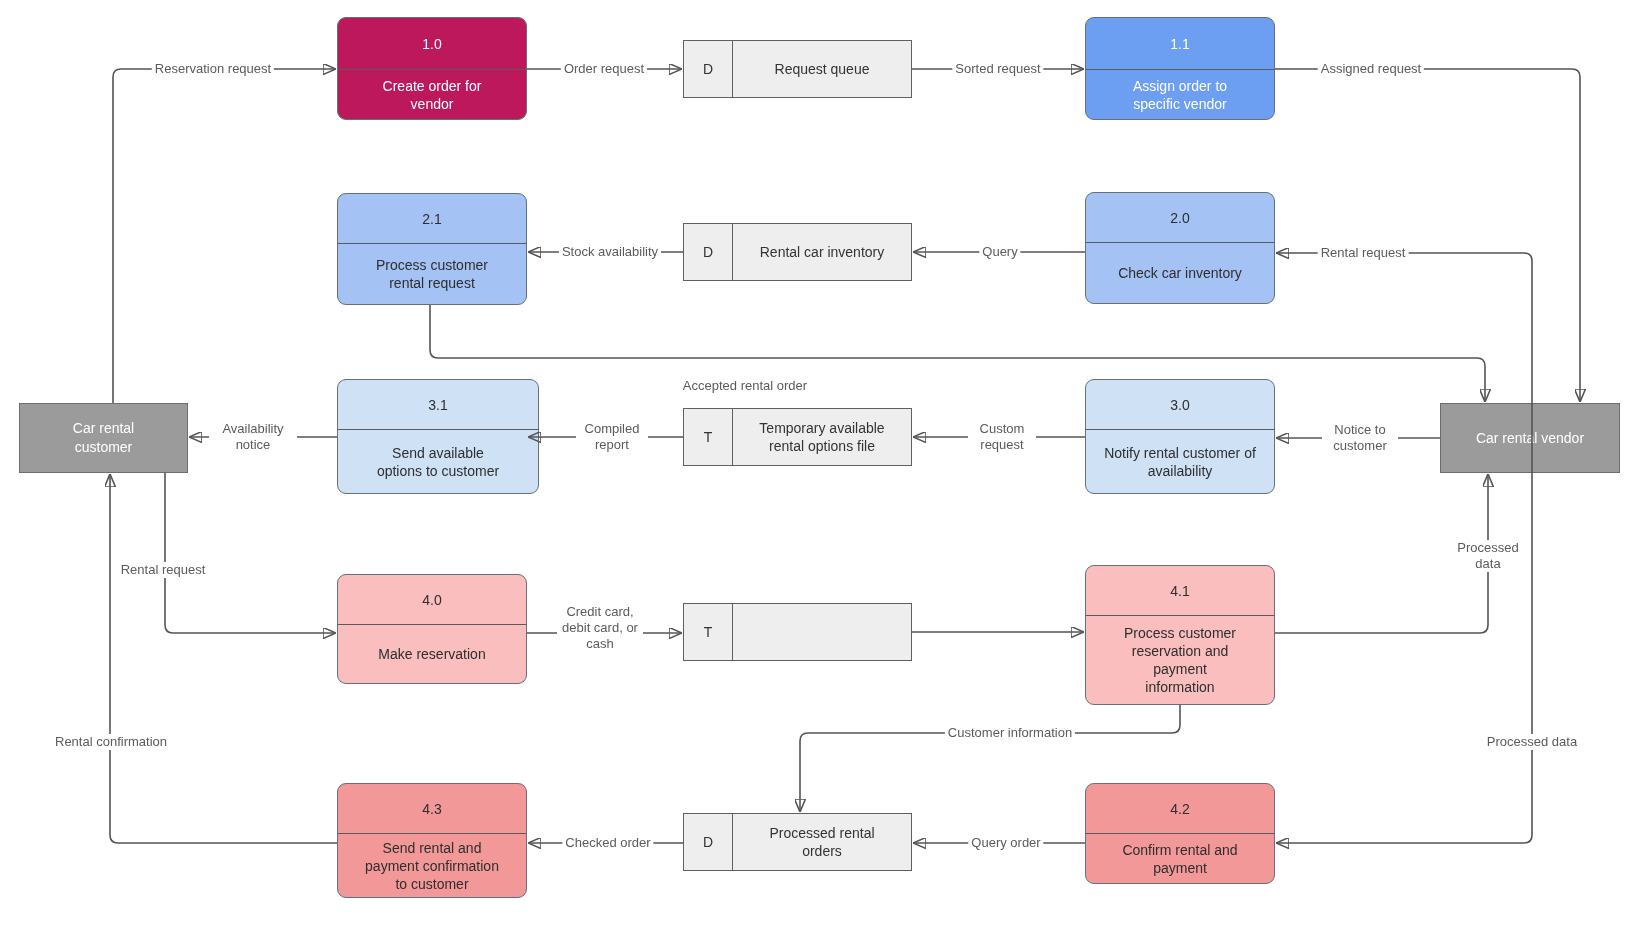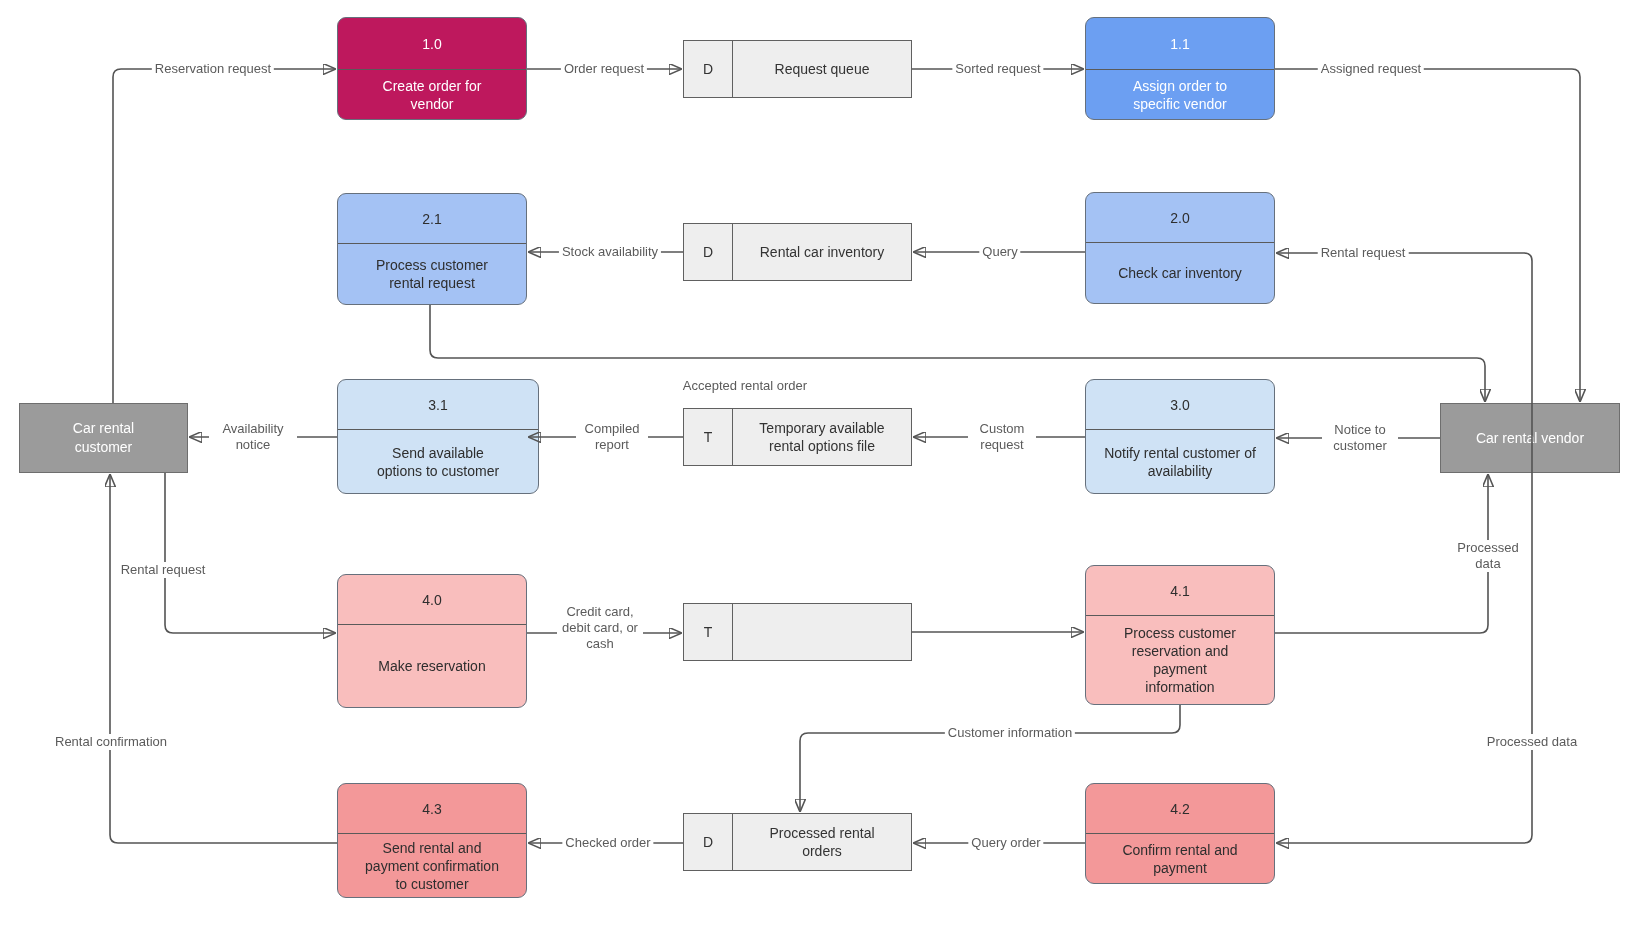--- a/index.html
+++ b/index.html
@@ -76,21 +76,21 @@
         <span style="max-width:135px;">Send available options to customer</span>
       </div>
   </div>
   <div class="node proc" style="left: 1085px; top: 379px; width: 190px; height: 115px; background: rgb(207, 226, 245);">
     <div class="hdr">3.0</div>
     <div class="bdy">
         <span style="max-width:158px;">Notify rental customer of availability</span>
       </div>
   </div>
 
-  <div class="node proc" style="left: 337px; top: 574px; width: 190px; height: 134px; background: rgb(249, 190, 189);">
+  <div class="node proc" style="left: 337px; top: 574px; width: 190px; height: 110px; background: rgb(249, 190, 189);">
     <div class="hdr">4.0</div>
     <div class="bdy">
         <span style="max-width:140px;">Make reservation</span>
       </div>
   </div>
   <div class="node proc" style="left: 1085px; top: 565px; width: 190px; height: 140px; background: rgb(249, 190, 189);">
     <div class="hdr">4.1</div>
     <div class="bdy">
         <span style="max-width:125px;">Process customer reservation and payment information</span>
       </div>

